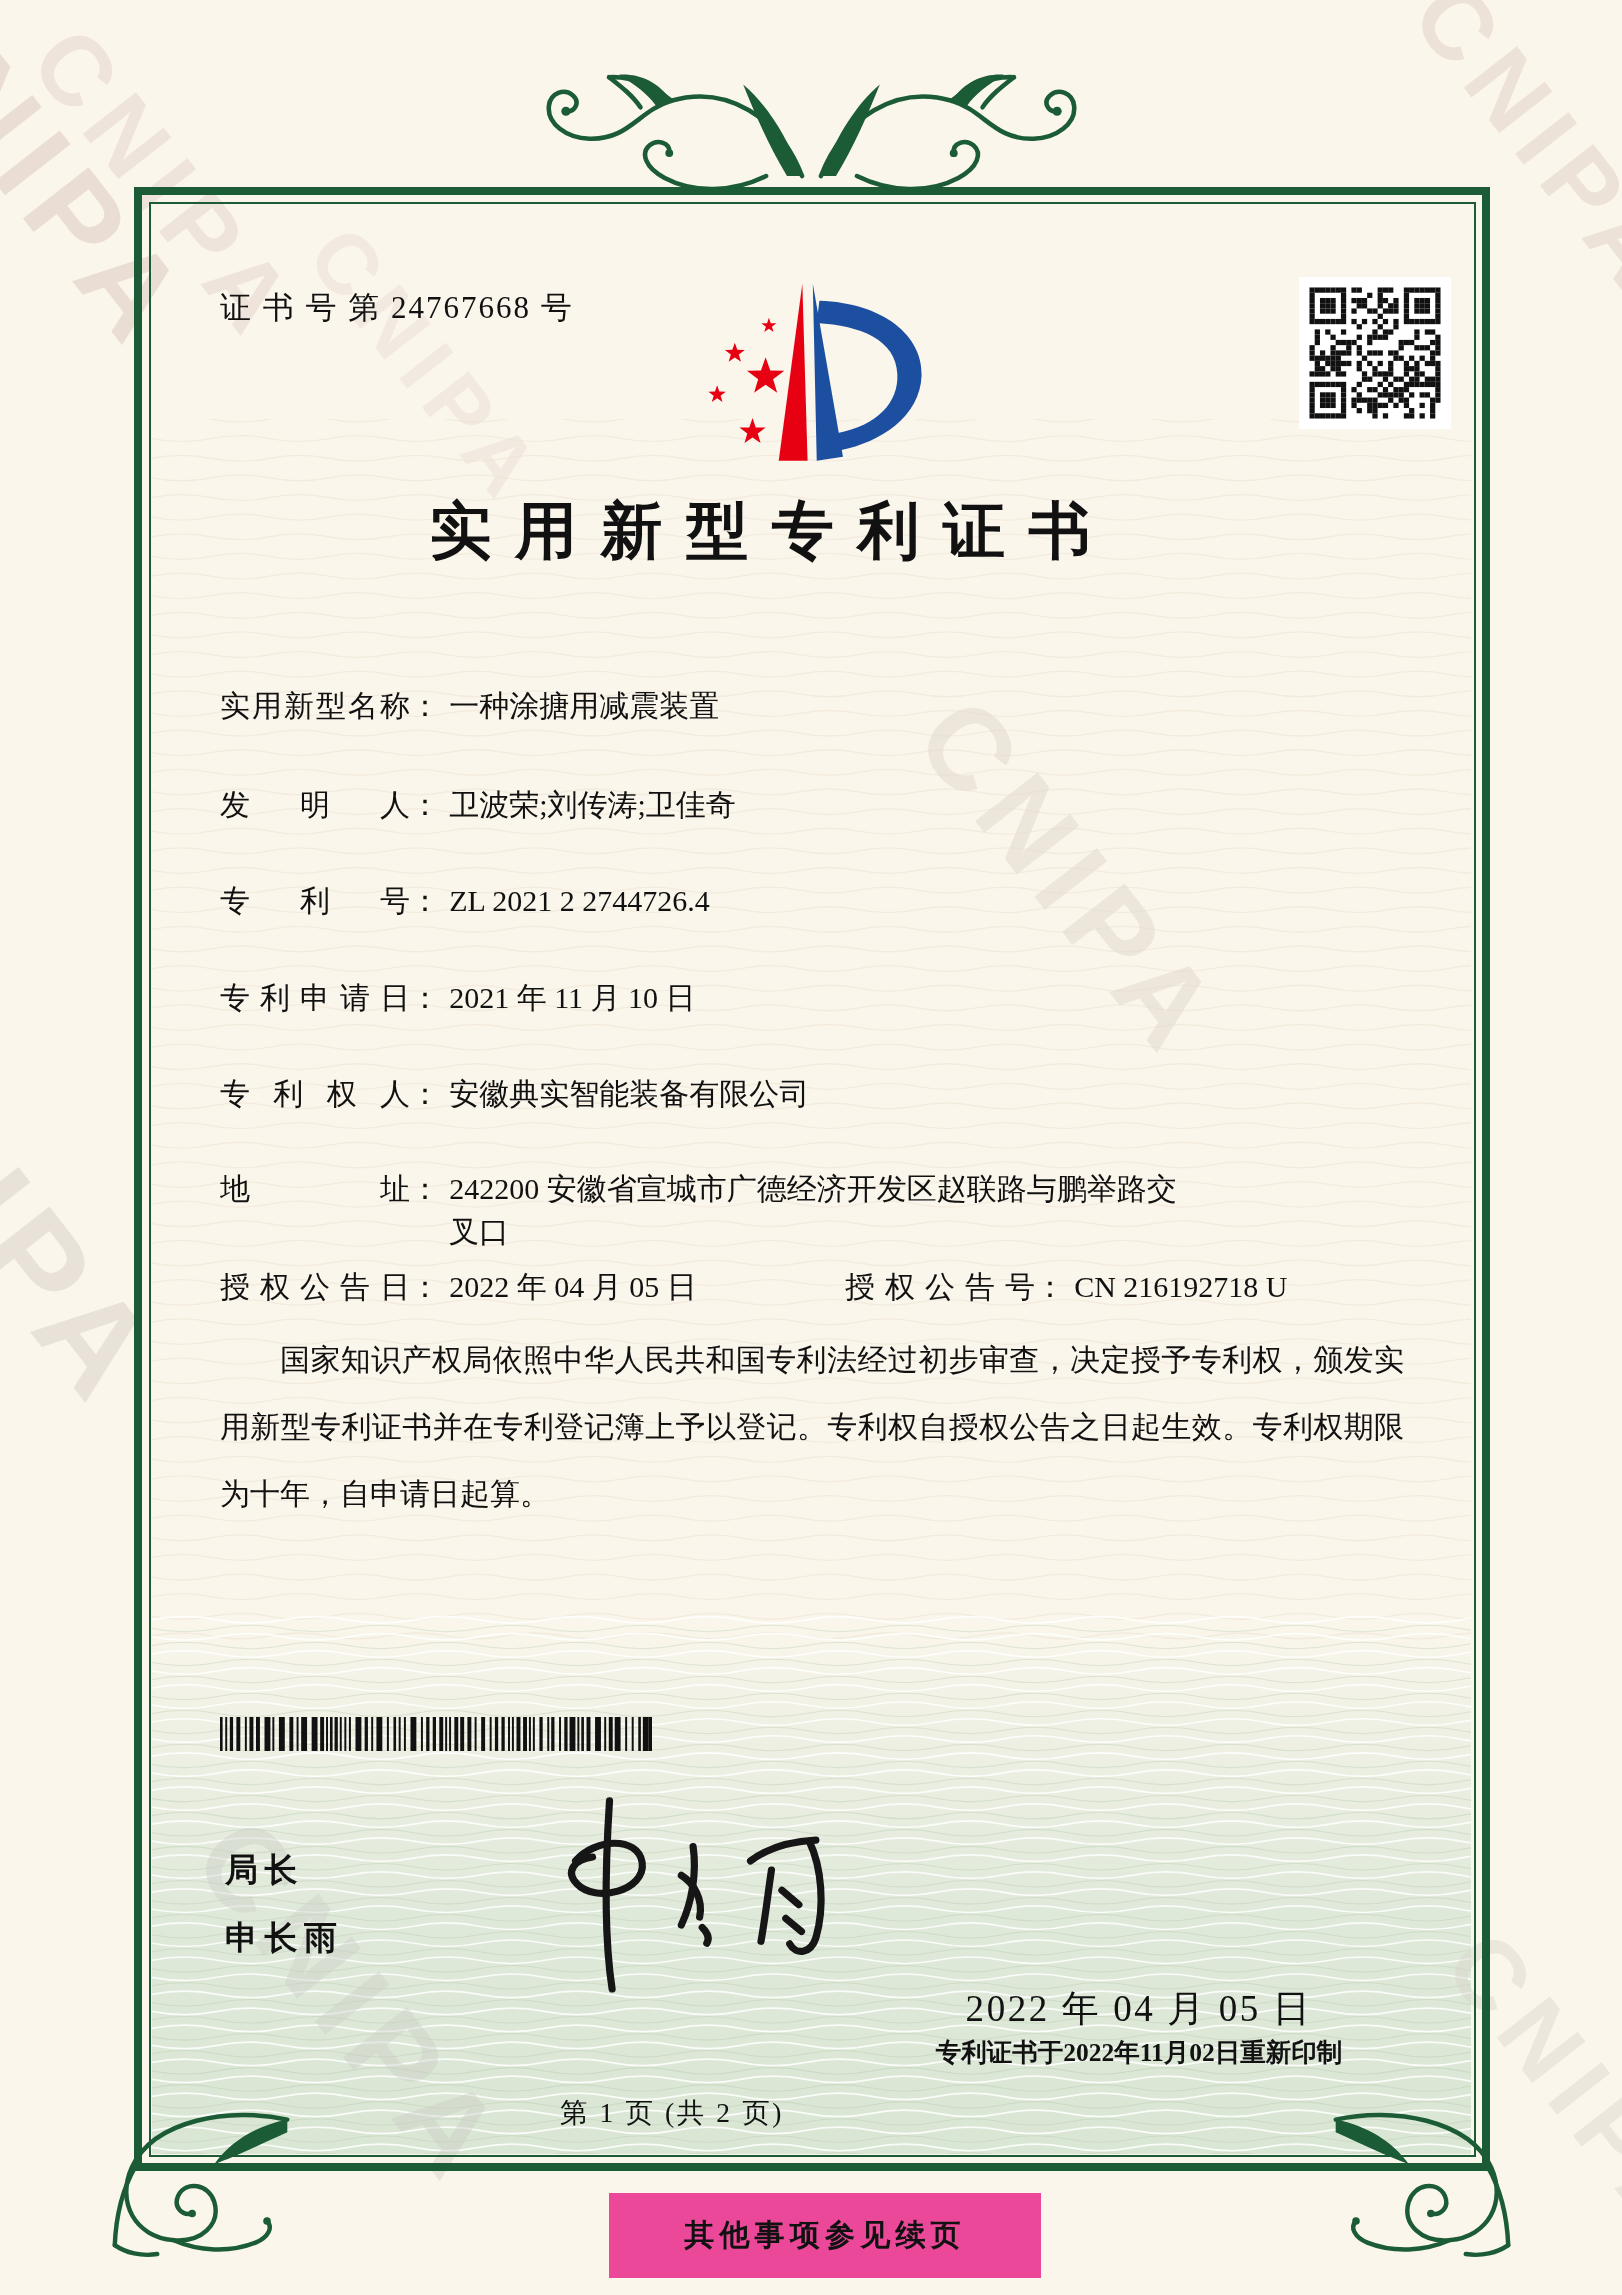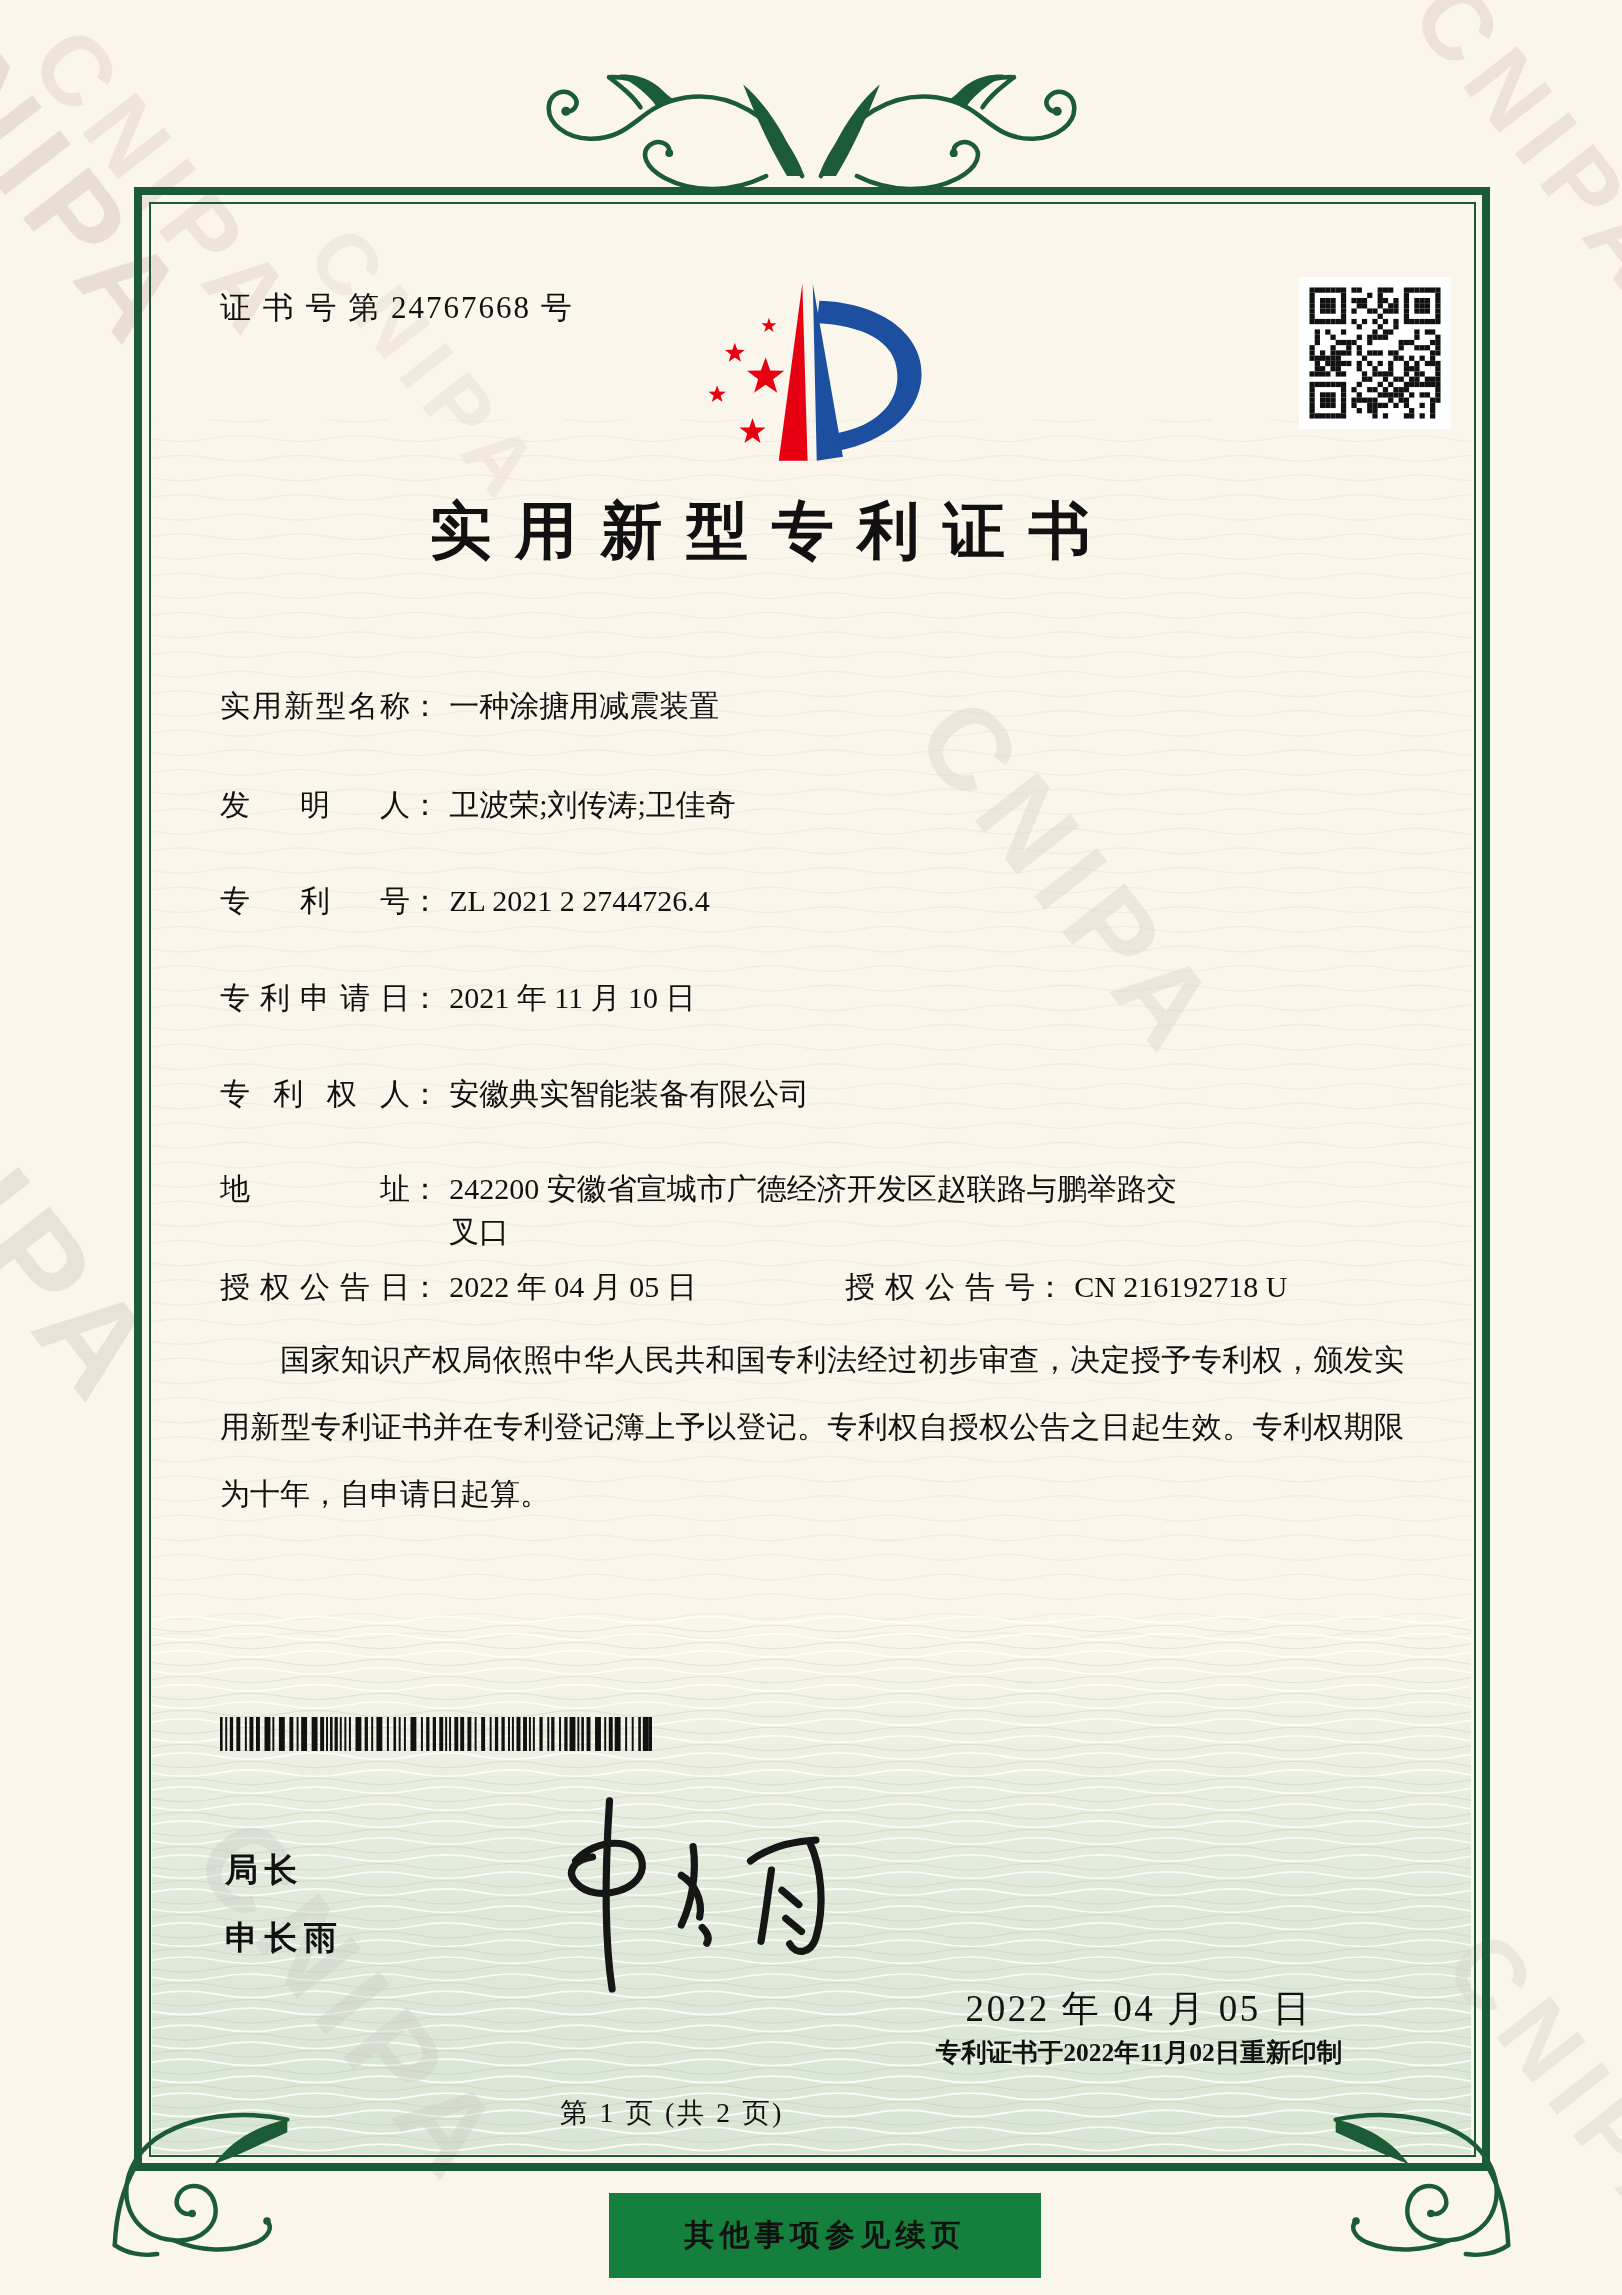--- a/index.html
+++ b/index.html
@@ -70,21 +70,21 @@
   .barcode{left:220px;top:1717px;width:432px;height:34px;z-index:4;}
   .signer{left:225px;z-index:4;font-family:"Liberation Sans","DejaVu Sans",sans-serif;
     font-weight:700;font-size:33px;letter-spacing:6.5px;}
   .signer-t{top:1848px;} .signer-n{top:1916px;}
   .sig{left:497px;top:1763px;width:353px;height:239px;z-index:4;}
   
   .gdate{left:949px;top:1984px;width:380px;text-align:center;font-size:37px;letter-spacing:2.6px;z-index:4;}
   .reprint{left:923px;top:2035px;width:432px;text-align:center;font-size:25.5px;font-weight:700;z-index:4;}
   .pageinfo{left:134px;top:2095px;width:1076px;text-align:center;font-size:27.5px;letter-spacing:2.6px;z-index:4;}
   .footbox{
-    left:609px;top:2193px;width:432px;height:85px;background:#15803d;z-index:4;
+    left:609px;top:2193px;width:432px;height:85px;background:#ec4899;z-index:4;
     display:flex;align-items:center;justify-content:center;
     font-size:30px;font-weight:700;letter-spacing:5.2px;
   }
 </style>
 </head>
 <body>
 
 <div class="wm wm-a">CNIPA</div>
 <div class="wm wm-b">CNIPA</div>
 <div class="wm wm-c">CNIPA</div>

